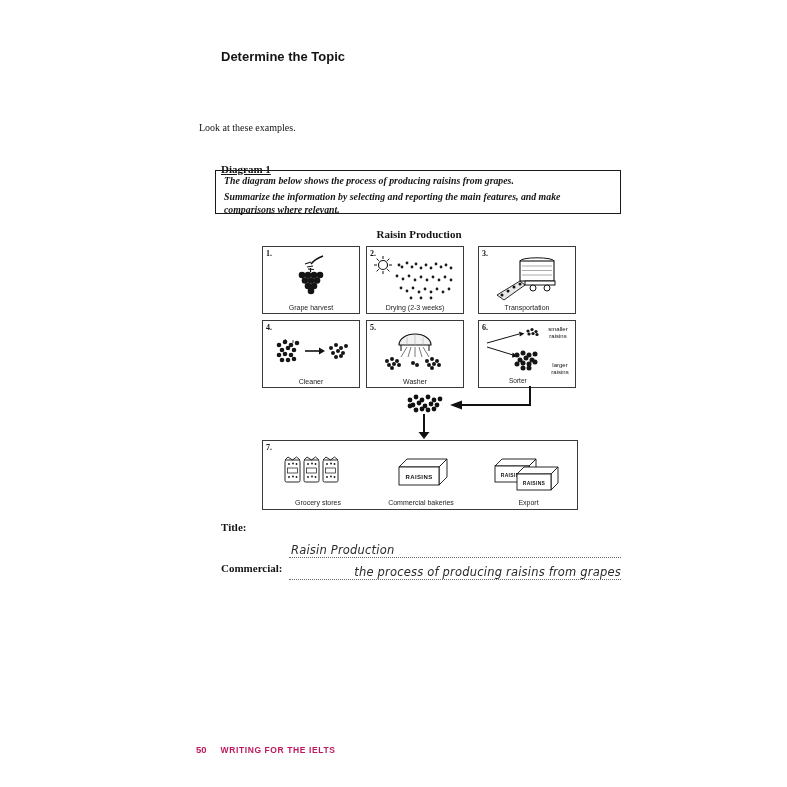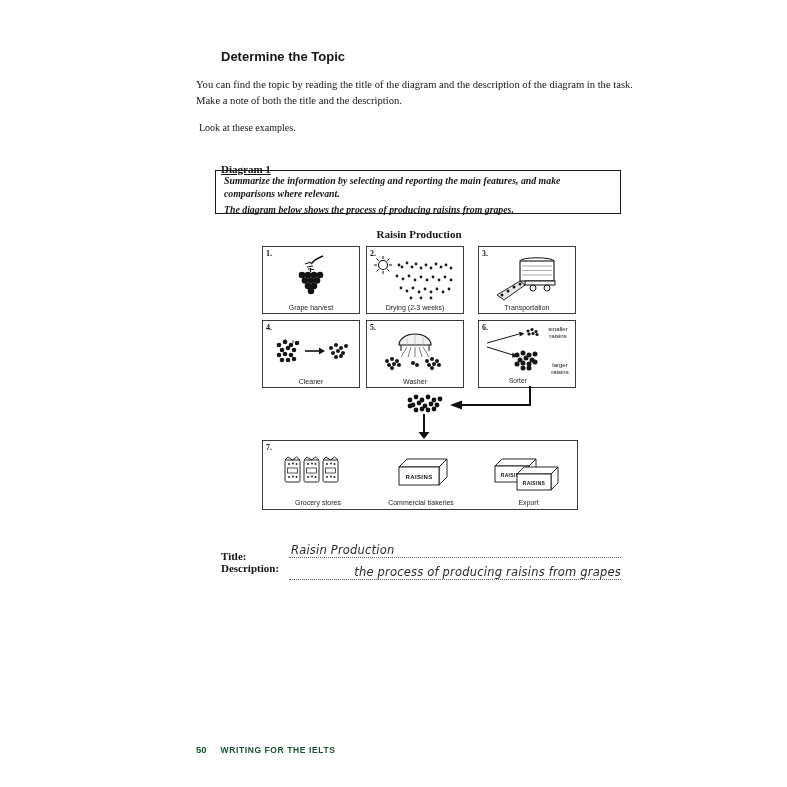--- a/index.html
+++ b/index.html
@@ -21,37 +21,36 @@
   .p7svg{position:absolute;left:0;top:10px;}
   .cap7{position:absolute;bottom:3px;text-align:center;font-size:7px;font-family:"Liberation Sans",sans-serif;color:#1d1d1d;}
   .lbl{position:absolute;font-size:6px;font-family:"Liberation Sans",sans-serif;text-align:center;line-height:1.2;color:#111;}
   .lbl-small{top:5px;right:2px;width:30px;}
   .lbl-large{bottom:11px;right:1px;width:28px;}
   .cap-sorter{position:absolute;bottom:3px;left:30px;font-size:6.5px;font-family:"Liberation Sans",sans-serif;color:#1d1d1d;}
   .overlay{position:absolute;left:390px;top:386px;}
   .ans-label{position:absolute;left:221px;font-size:11px;font-weight:700;}
   .ans-line{position:absolute;left:289px;width:332px;height:17px;border-bottom:1.6px dotted #666;}
   .handwriting{font-family:"DejaVu Sans",sans-serif;font-style:italic;font-size:11.5px;color:#2a2a2a;letter-spacing:.2px;padding-left:2px;}
-  .footer{position:absolute;left:196px;top:739px;font-family:"Liberation Sans",sans-serif;font-weight:700;color:#14532d;}
+  .footer{position:absolute;left:196px;top:739px;font-family:"Liberation Sans",sans-serif;font-weight:700;color:#be185d;}
   .pagenum{font-size:9.5px;margin-right:14px;}
   .booktitle{font-size:8.5px;letter-spacing:.6px;}
 </style>
 </head>
 <body>
 
 <div class="page">
 
   <h1 class="heading">Determine the Topic</h1>
-  <p class="intro">You can find the topic by reading the title of the diagram and the description of the diagram in the task. Make a note of both the title and the description.</p>
   <p class="examples">Look at these examples.</p>
   <h2 class="diagram-label">Diagram 1</h2>
 
   <div class="task-box">
+    <p>The diagram below shows the process of producing raisins from grapes.</p>
     <p>Summarize the information by selecting and reporting the main features, and make comparisons where relevant.</p>
-    <p>The diagram below shows the process of producing raisins from grapes.</p>
   </div>
 
   <div class="diagram-title">Raisin Production</div>
 
   <div class="panel" style="left:262px;top:246px;">
     <span class="num">1.</span>
     <svg class="icon" width="96" height="48" viewBox="0 0 96 48">
       <path d="M60,1 C55,3 51,5 48,9" stroke="#111" fill="none" stroke-width="1.4"></path>
       <path d="M42,9 l6,-2 M44,12 l6,-1 M45,14 l6,0.5" stroke="#111" fill="none" stroke-width="1.1"></path>
       <line x1="47.5" y1="13" x2="47.5" y2="17" stroke="#111" stroke-width="1.2"></line>
@@ -345,26 +344,26 @@
         <polygon points="288,23 295,16 295,32 288,39"></polygon>
         <rect x="254" y="23" width="34" height="16"></rect>
         <text x="271" y="33.5" text-anchor="middle" font-family="Liberation Sans, sans-serif" font-size="5" font-weight="bold" fill="#111" stroke="none" letter-spacing="0.3">RAISINS</text>
       </g>
     </svg>
     <span class="cap7" style="left:10px;width:90px;">Grocery stores</span>
     <span class="cap7" style="left:108px;width:100px;">Commercial bakeries</span>
     <span class="cap7" style="left:228px;width:75px;">Export</span>
   </div>
 
-  <span class="ans-label" style="top:550px;">Title:</span>
+  <span class="ans-label" style="top:521px;">Title:</span>
   <span class="ans-line" style="top:540px;">
     <span class="handwriting">Raisin Production</span>
   </span>
 
-  <span class="ans-label" style="top:562px;">Description:</span>
+  <span class="ans-label" style="top:562px;">Commercial:</span>
   <span class="ans-line" style="top:562px;text-align:right;">
     <span class="handwriting">the process of producing raisins from grapes</span>
   </span>
 
   <div class="footer">
     <span class="pagenum">50</span><span class="booktitle">WRITING FOR THE IELTS</span>
   </div>
 
 </div>
 

